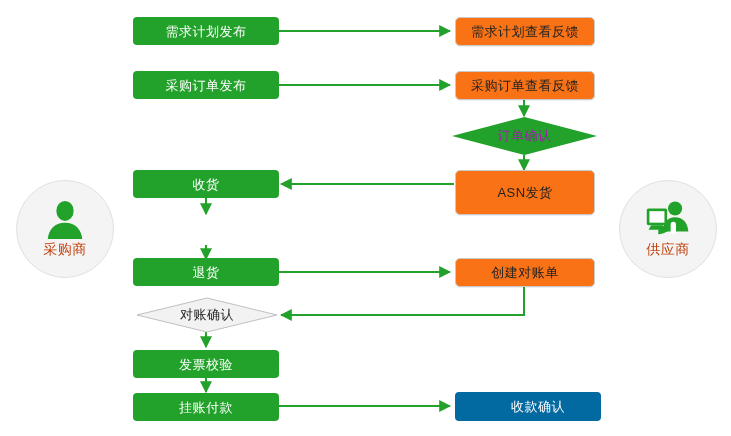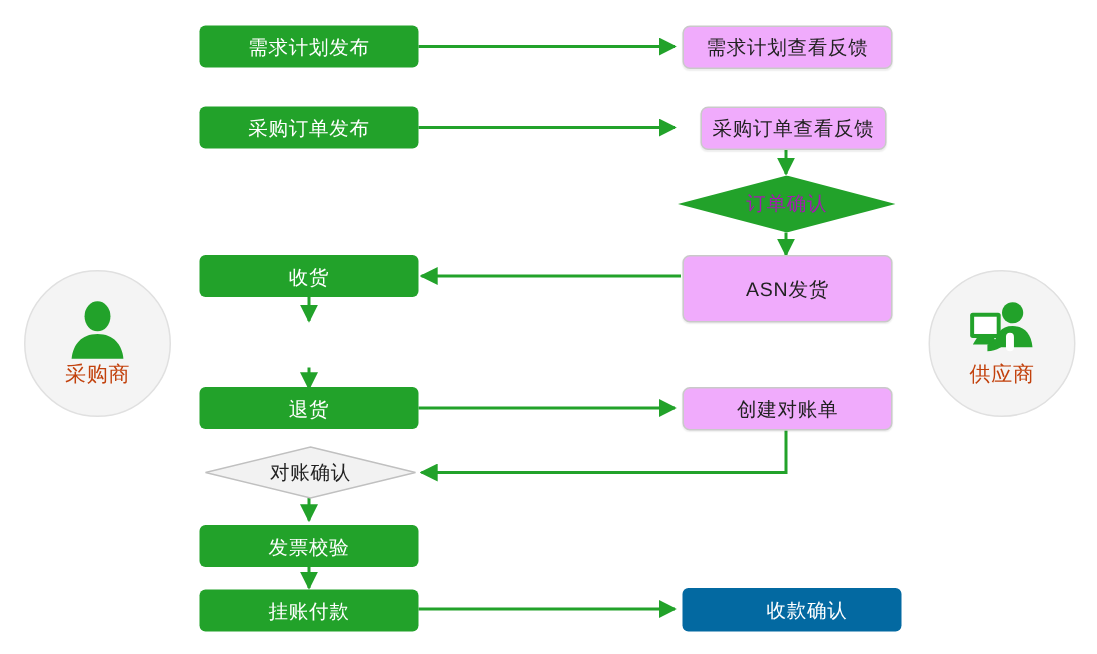--- a/index.html
+++ b/index.html
@@ -41,21 +41,21 @@
     color: #ffffff;
     border-radius: 4px;
   }
   .node.red {
     background: #0369a1;
     color: #ffffff;
     border-radius: 4px;
     padding-left: 20px;
   }
   .node.gray {
-    background: #f0abfc;
+    background: #f97316;
     color: #222222;
     border: 1px solid #c9c9c9;
     border-radius: 5px;
     box-shadow: 0 1px 1px rgba(0,0,0,0.07);
   }
   
   .diamond {
     position: absolute;
     display: flex;
     align-items: center;
@@ -194,21 +194,21 @@
   </div>
 
   <div class="node green" style="left:133px; top:393px; width:146px; height:28px;">
     <span>挂账付款</span>
   </div>
 
   <div class="node gray" style="left:455px; top:17px; width:140px; height:29px;">
     <span>需求计划查看反馈</span>
   </div>
 
-  <div class="node gray" style="left:455px; top:71px; width:124px; height:29px;margin-left:12px;">
+  <div class="node gray" style="left:455px; top:71px; width:140px; height:29px;">
     <span>采购订单查看反馈</span>
   </div>
 
   <div class="diamond green" style="left:452px; top:117px; width:145px; height:38px;">
     <svg class="dia-shape" viewBox="0 0 145 38" preserveAspectRatio="none" xmlns="http://www.w3.org/2000/svg">
       <polygon points="72.5,0 145,19 72.5,38 0,19" fill="#22a22a"></polygon>
     </svg>
     <span class="dia-text">订单确认</span>
   </div>
 

